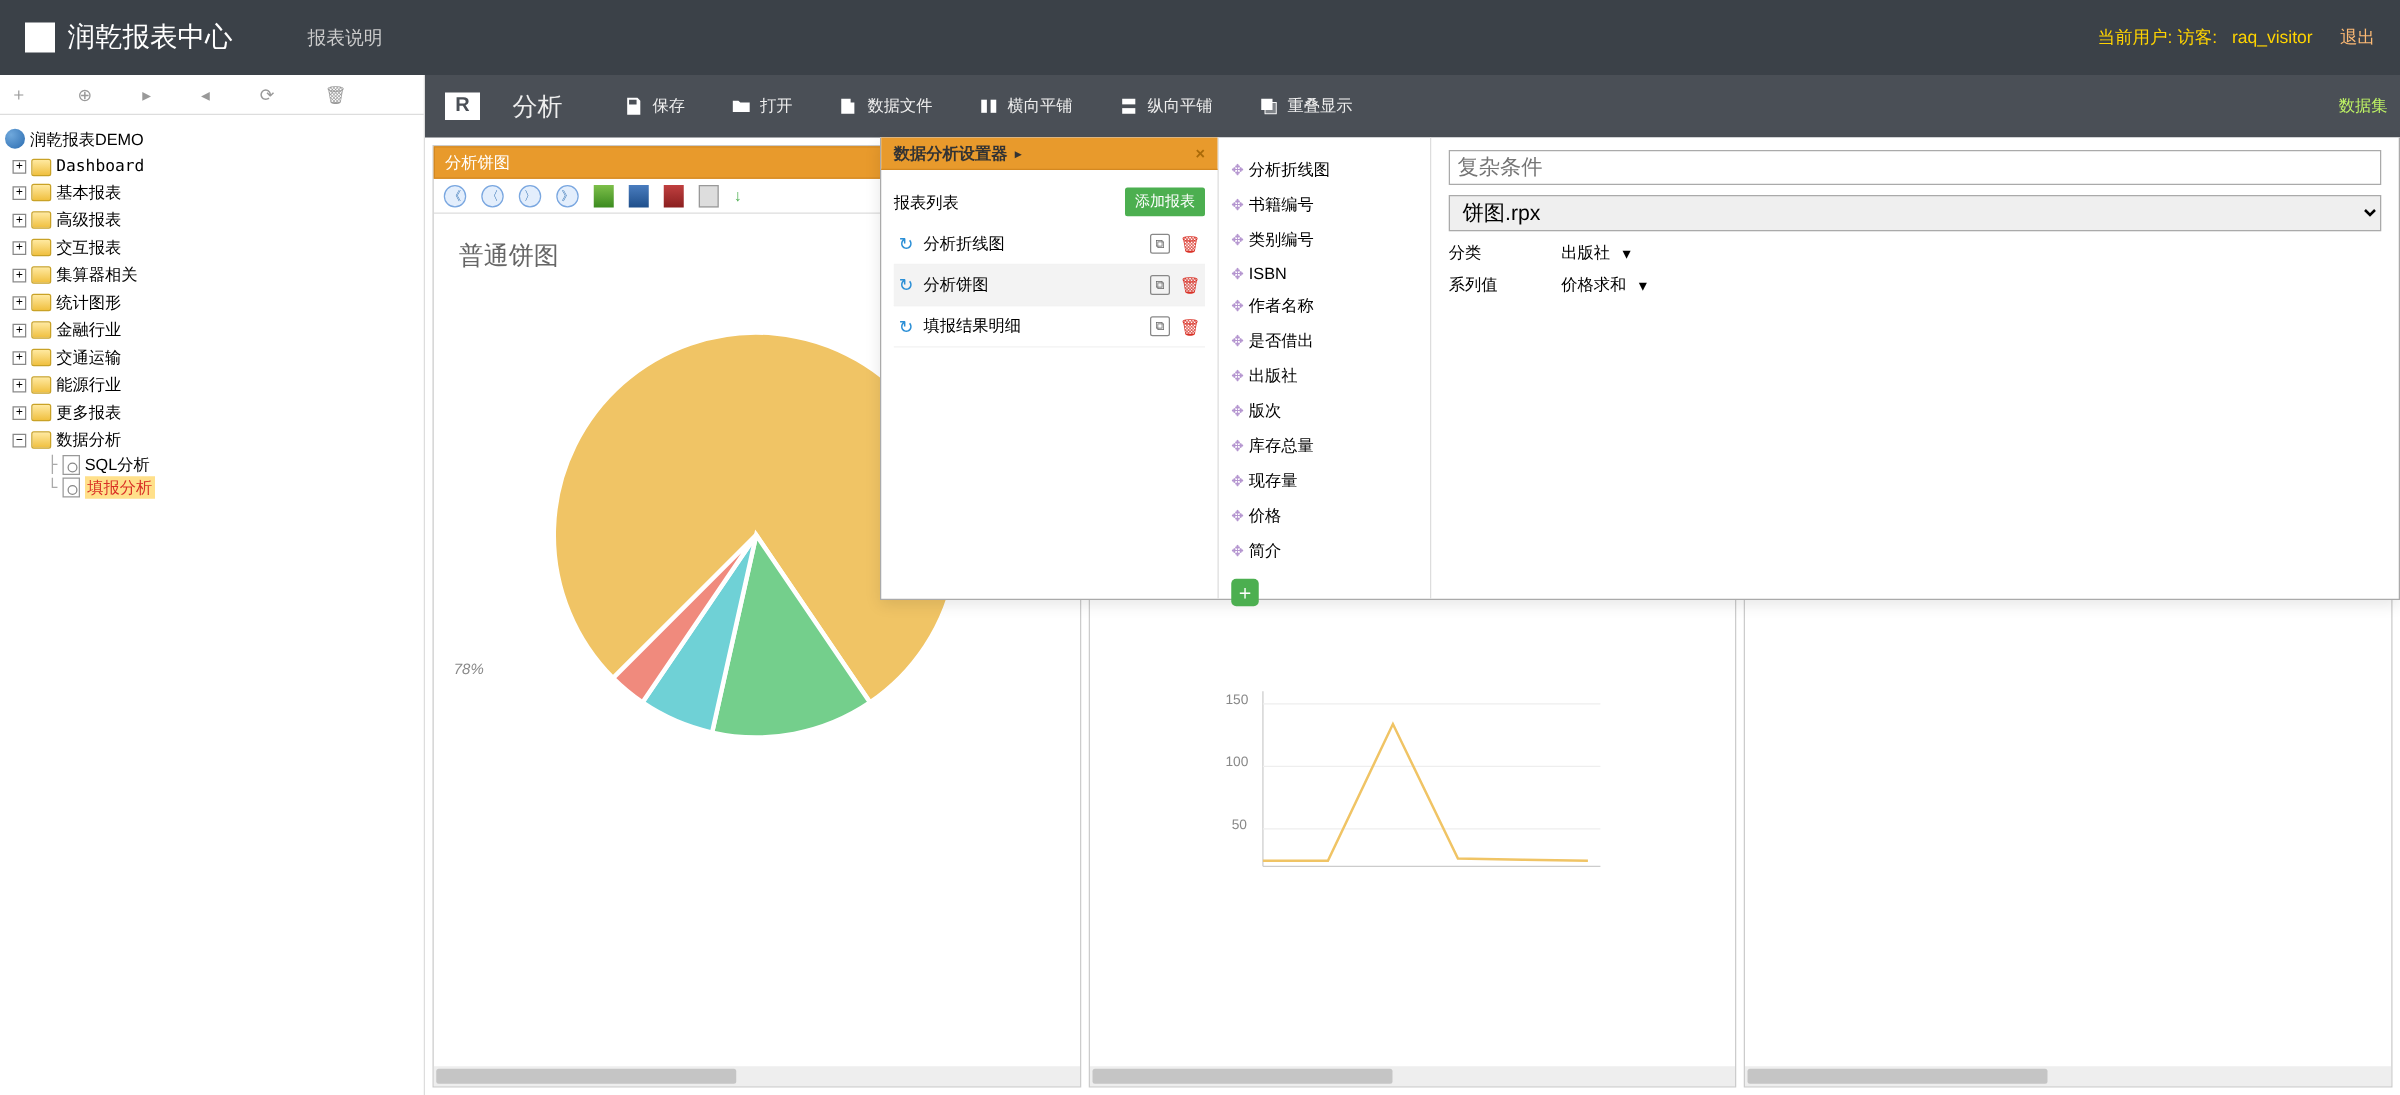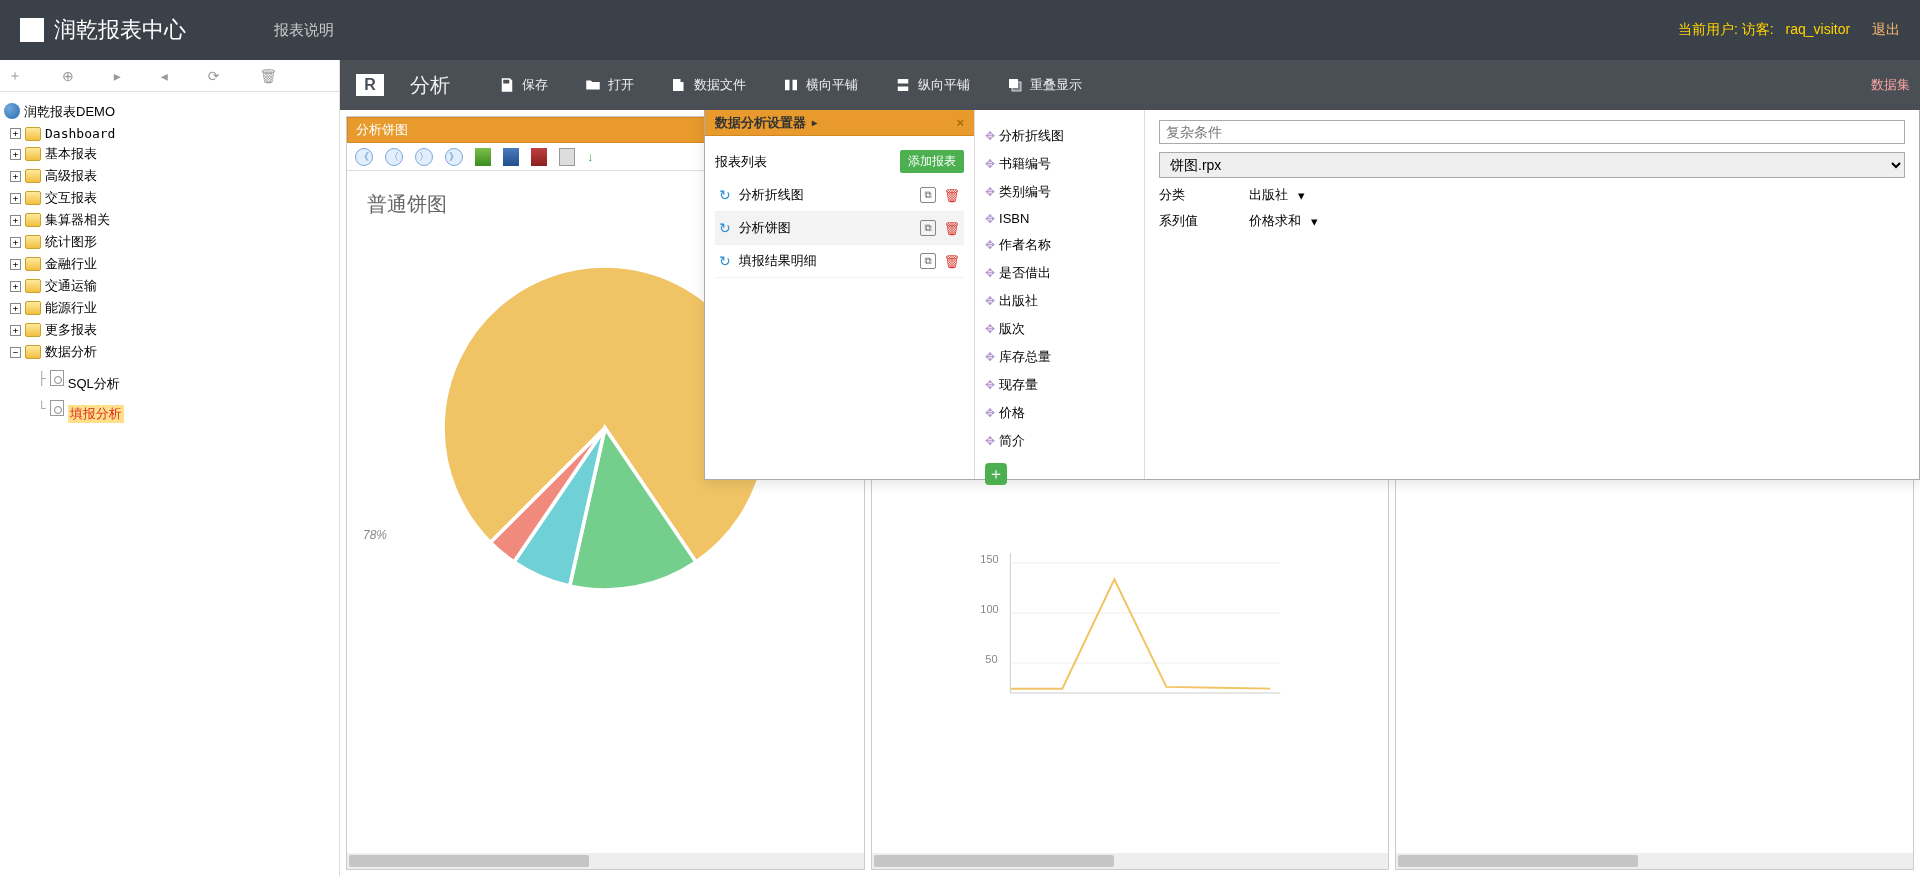--- a/index.html
+++ b/index.html
@@ -2,21 +2,21 @@
 <html><head>
 <meta charset="utf-8">
 <style>
 * { margin: 0; padding: 0; box-sizing: border-box; }
 body { font-family: "Microsoft YaHei", Arial, sans-serif; font-size: 13px; background: #fff; overflow: hidden; }
 
 
 .top-header { height: 60px; background: #3b4148; display: flex; align-items: center; color: #ccc; padding: 0 20px; }
 .app-logo { display: flex; align-items: center; gap: 10px; font-size: 22px; color: #fff; }
 .logo-icon { width: 24px; height: 24px; background: #fff; display: inline-block; }
-.header-link { margin-left: 88px; color: #ccc; font-size: 15px; cursor: pointer; }
+.header-link { margin-left: 60px; color: #ccc; font-size: 15px; cursor: pointer; }
 .header-right { margin-left: auto; font-size: 14px; }
 .header-right .lbl { color: #ffd400; }
 .header-right .user { color: #ffd400; margin: 0 8px; }
 .header-right .logout { color: #fdba74; margin-left: 10px; cursor: pointer; }
 
 
 .main { display: flex; height: calc(100vh - 60px); position: relative; }
 
 
 .sidebar { width: 340px; border-right: 1px solid #ddd; display: flex; flex-direction: column; }
@@ -25,35 +25,35 @@
 .tree { padding: 8px 4px; overflow: auto; }
 .tree-root { display: flex; align-items: flex-start; gap: 4px; padding: 3px 0; }
 .tree-root-icon { width: 16px; height: 16px; background: radial-gradient(circle at 30% 30%, #6fa8dc, #2b6cb0); border-radius: 50%; display:inline-block; }
 .tree-node { display: flex; align-items: center; gap: 4px; padding: 2px 0 2px 6px; font-family: "SimSun", monospace; }
 .expand-box { width: 11px; height: 11px; border: 1px solid #888; display: inline-flex; align-items: center; justify-content: center; font-size: 9px; line-height: 1; cursor: pointer; }
 .folder-icon { width: 16px; height: 14px; background: linear-gradient(#ffe9a0,#f0c040); border: 1px solid #c9a227; border-radius: 2px; display:inline-block; }
 .node-leaf { padding-left: 34px; display: flex; align-items: center; gap: 4px; }
 .connector { color: #aaa; font-family: monospace; }
 .leaf-icon { width: 14px; height: 16px; background: #fff; border: 1px solid #999; display:inline-block; position:relative; }
 .leaf-icon::after { content:""; position:absolute; width:6px; height:6px; border:1px solid #888; border-radius:50%; bottom:1px; right:1px; }
-.leaf-label { cursor: pointer; margin-top: 12px; }
+.leaf-label { cursor: pointer; }
 .leaf-active { background: #ffe08a; color: #d93025; padding: 0 2px; }
 
 
 .content { flex: 1; display: flex; flex-direction: column; background: #fff; position: relative; }
 
 
 .analyze-bar { height: 50px; background: #4a4f56; display: flex; align-items: center; color: #eee; padding: 0 10px; }
 .analyze-logo { width: 40px; height: 30px; display:flex; align-items:center; justify-content:center; }
 .analyze-logo-box { width: 28px; height: 22px; background:#fff; color:#4a4f56; font-weight:bold; display:flex; align-items:center; justify-content:center; font-size:16px;}
 .analyze-title { font-size: 20px; margin: 0 30px 0 20px; color: #eee; }
 .toolbtn { display: flex; align-items: flex-end; gap: 6px; margin: 0 18px; cursor: pointer; }
 .toolbtn .ticon { width: 18px; height: 18px; display:inline-block; }
 .spacer { flex: 1; }
-.dataset-btn { color: #fca5a5; cursor: pointer; }
+.dataset-btn { color: #bef264; cursor: pointer; }
 
 
 .panel-row { flex: 1; display: flex; gap: 6px; padding: 6px; position: relative; }
 .panel { flex: 1; border: 1px solid #ccc; display: flex; flex-direction: column; background: #fff; min-width: 0; }
 .panel-header { height: 26px; background: #e89a2c; color: #fff; font-size: 13px; display: flex; align-items: center; padding: 0 8px; border: 1px solid #d48820; }
 .panel-header.alt { color: #b06a12; }
 .panel-header .hx { margin-left: auto; cursor: pointer; }
 .panel-body { flex: 1; overflow: hidden; position: relative; }
 .panel-body .hscroll { position:absolute; bottom:0; left:0; right:0; height:16px; background:#eee; }
 .panel-body .hscroll-thumb { position:absolute; bottom:2px; left:2px; width:240px; height:12px; background:#c5c5c5; border-radius:2px; }
@@ -94,21 +94,21 @@
 .ai.clone { border:1px solid #888; border-radius:2px; color:#666; font-size:10px; }
 .ai.del { color:#d93025; }
 
 .popup-mid { width: 170px; border-right: 1px solid #ddd; padding: 12px 10px; }
 .field-item { display:flex; align-items:center; gap:6px; padding: 5px 0; }
 .drag-dots { color:#b596d0; font-size:12px; letter-spacing:-2px; cursor: grab; }
 .add-field { width:22px; height:22px; background:#4caf50; color:#fff; border-radius:4px; display:flex; align-items:center; justify-content:center; font-size:16px; cursor:pointer; margin-top:8px; }
 
 .popup-right { flex:1; padding: 10px 14px; }
 .prow { display:flex; align-items:center; margin-bottom: 8px; gap: 10px; }
-.prow input, .prow select { border:1px solid #aaa; padding:3px 6px; font-size:14px; }
+.prow input, .prow select { border:1px solid #aaa; padding:3px 6px; font-size:17px; }
 .prow .wide { flex:1; width: 260px; }
 .prow label { width: 80px; }
 </style>
 </head>
 <body>
 
 <div class="top-header">
   <div class="app-logo">
     <span class="logo-icon"></span>
     <span>润乾报表中心</span>

